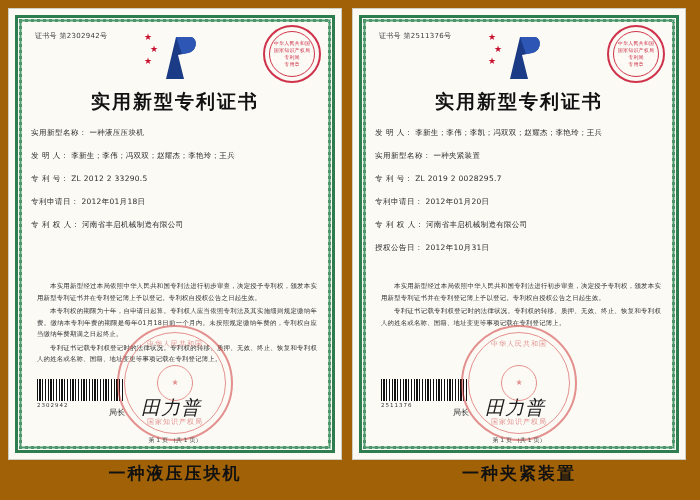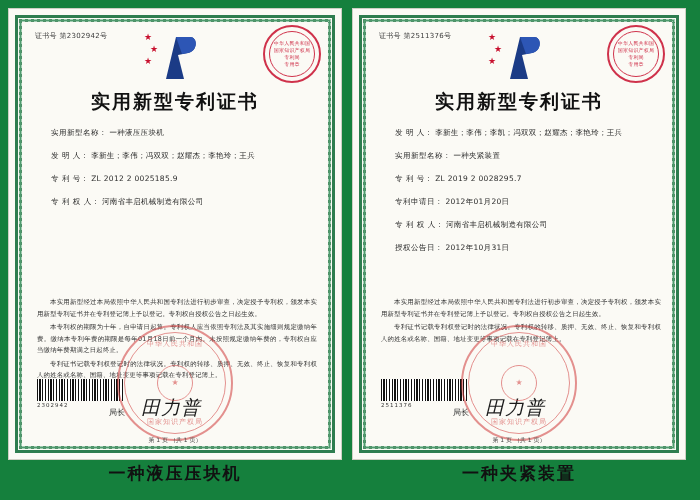--- a/index.html
+++ b/index.html
@@ -10,21 +10,21 @@
   body {
     width: 700px;
     height: 500px;
     font-family: "DejaVu Sans", "Liberation Sans", sans-serif;
     overflow: hidden;
   }
   .page {
     position: relative;
     width: 700px;
     height: 500px;
-    background: #15803d;
+    background: #a16207;
   }
   .cert-wrap {
     position: absolute;
     top: 8px;
     width: 334px;
     height: 450px;
   }
   .cert-wrap.left { left: 8px; }
   .cert-wrap.right { left: 352px; }
 
@@ -143,21 +143,21 @@
     text-align: center;
     font-family: "DejaVu Serif", "Liberation Serif", serif;
     font-size: 19px;
     font-weight: bold;
     color: #111111;
     letter-spacing: 2px;
   }
 
   .fields {
     position: absolute;
-    left: 42px;
+    left: 22px;
     right: 24px;
     top: 118px;
     font-size: 7.5px;
     color: #2b2b2b;
     line-height: 11px;
   }
   .field-row {
     margin-bottom: 12px;
     white-space: nowrap;
     overflow: hidden;
@@ -176,21 +176,20 @@
   .body-text {
     position: absolute;
     left: 28px;
     right: 24px;
     top: 272px;
     font-size: 6.4px;
     line-height: 11.5px;
     color: #333333;
     text-align: justify;
     letter-spacing: .2px;
-    margin-top: 16px;
   }
   .body-text p { margin: 0 0 2px 0; text-indent: 13px; }
 
   .barcode {
     position: absolute;
     left: 28px;
     top: 370px;
     width: 86px;
     height: 22px;
     background: repeating-linear-gradient(90deg,
@@ -331,21 +330,25 @@
         <div class="field-row">
           <span class="field-label">实用新型名称：</span>
           <span class="field-value">一种液压压块机</span>
         </div>
         <div class="field-row">
           <span class="field-label">发 明 人：</span>
           <span class="field-value">李新生；李伟；冯双双；赵耀杰；李艳玲；王兵</span>
         </div>
         <div class="field-row">
           <span class="field-label">专 利 号：</span>
-          <span class="field-value">ZL 2012 2 0025185.9</span>
+          <span class="field-value">ZL 2012 2 33290.5</span>
+        </div>
+        <div class="field-row">
+          <span class="field-label">专利申请日：</span>
+          <span class="field-value">2012年01月18日</span>
         </div>
         <div class="field-row">
           <span class="field-label">专 利 权 人：</span>
           <span class="field-value">河南省丰启机械制造有限公司</span>
         </div>
       </div>
 
       <div class="body-text">
         <p>本实用新型经过本局依照中华人民共和国专利法进行初步审查，决定授予专利权，颁发本实用新型专利证书并在专利登记簿上予以登记。专利权自授权公告之日起生效。</p>
         <p>本专利权的期限为十年，自申请日起算。专利权人应当依照专利法及其实施细则规定缴纳年费。缴纳本专利年费的期限是每年01月18日前一个月内。未按照规定缴纳年费的，专利权自应当缴纳年费期满之日起终止。</p>

